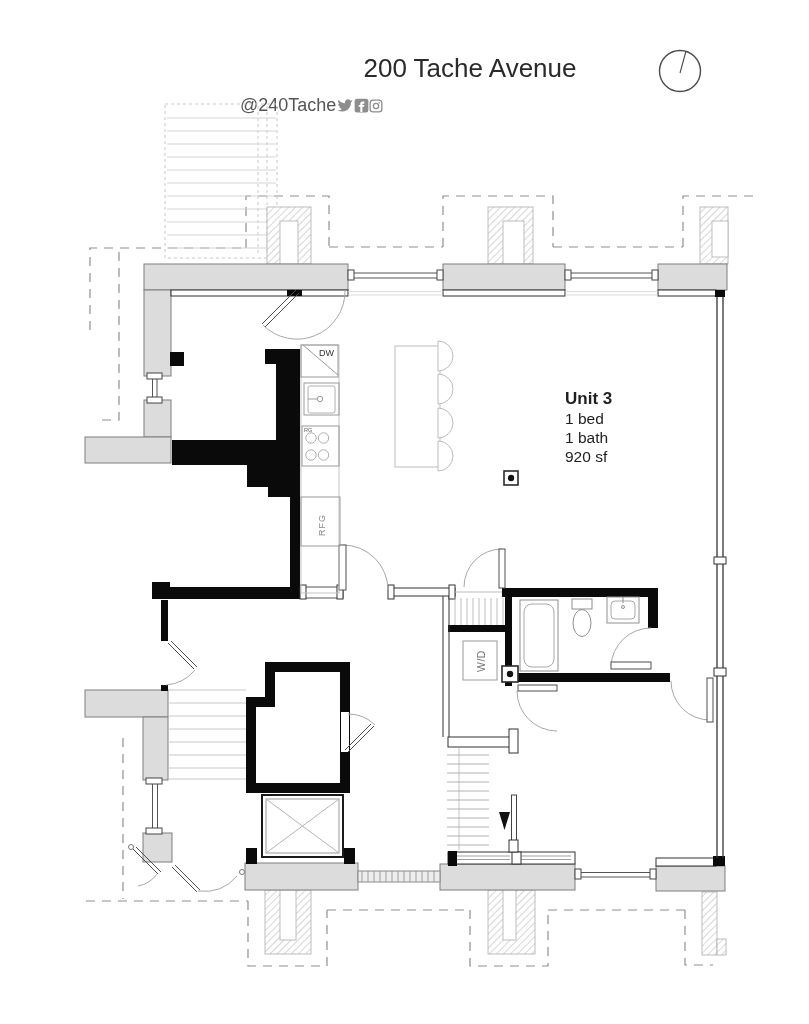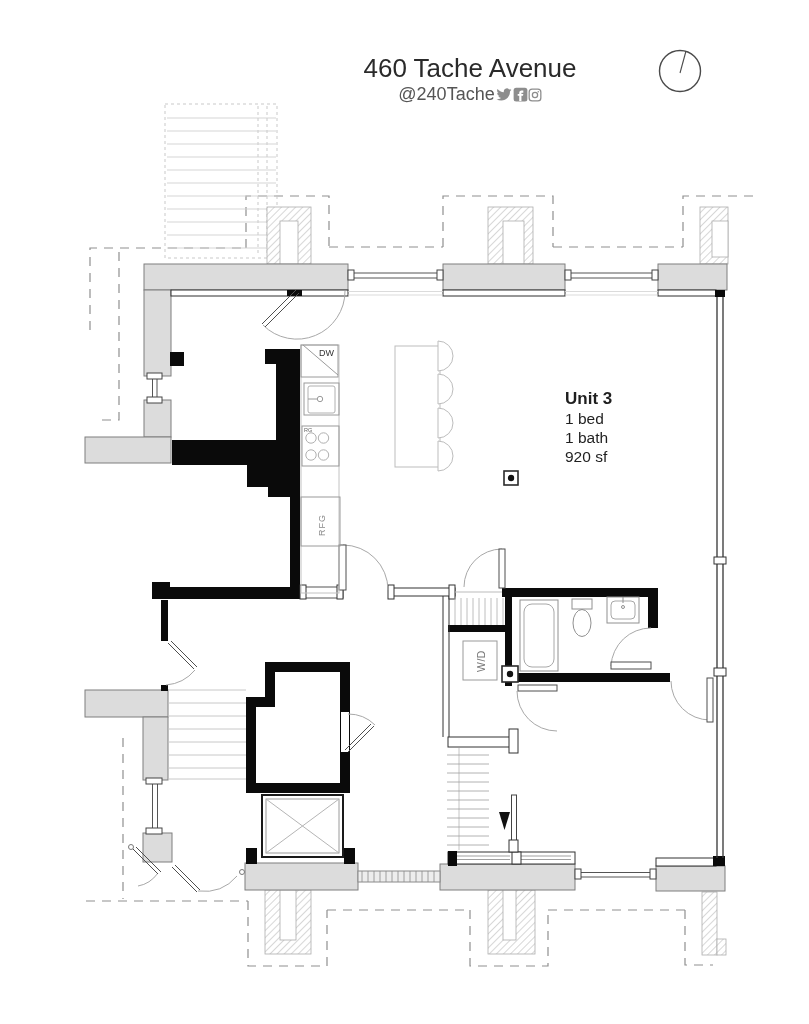--- a/index.html
+++ b/index.html
@@ -2,34 +2,34 @@
 <html><head>
 <meta charset="utf-8">
 <style>
   html,body{margin:0;padding:0;background:#fff;}
   .page{position:relative;width:809px;height:1024px;background:#ffffff;overflow:hidden;
         font-family:"Liberation Sans",sans-serif;}
   .header{position:absolute;top:50px;left:100px;width:709px;text-align:left;}
   .header-inner{width:460px;margin-left:140px;text-align:center;}
   .title{font-size:34px;font-weight:600;color:#1c1c1c;letter-spacing:.2px;line-height:1.05;}
   .address{font-size:26px;font-weight:400;color:#2a2a2a;margin-top:3px;}
-  .social{display:flex;align-items:center;justify-content:center;
+  .social{margin-top:11px;display:flex;align-items:center;
           font-size:18px;color:#555;}
   .social svg{display:block;}
   .plan{position:absolute;left:0;top:0;}
   text{font-family:"Liberation Sans",sans-serif;}
 </style>
 </head>
 <body>
 
 <div class="page">
 
   <div class="header">
     <div class="header-inner">
-      <div class="address">460 Tache Avenue</div>
+      <div class="address">200 Tache Avenue</div>
       <div class="social">
         <span>@240Tache</span>
         <span>
           <svg width="18" height="15" viewBox="0 0 24 24">
               <path fill="#8d8d8d" d="M23.953 4.57a10 10 0 01-2.825.775 4.958 4.958 0 002.163-2.723 9.99 9.99 0 01-3.127 1.195 4.92 4.92 0 00-8.384 4.482C7.69 8.095 4.067 6.13 1.64 3.162a4.822 4.822 0 00-.666 2.475c0 1.71.87 3.213 2.188 4.096a4.904 4.904 0 01-2.228-.616v.06a4.923 4.923 0 003.946 4.827 4.996 4.996 0 01-2.212.085 4.936 4.936 0 004.604 3.417 9.867 9.867 0 01-6.102 2.105c-.39 0-.779-.023-1.17-.067a13.995 13.995 0 007.557 2.209c9.053 0 13.998-7.496 13.998-13.985 0-.21 0-.42-.015-.63A9.935 9.935 0 0024 4.59z"></path>
             </svg>
         </span>
         <span>
           <svg width="15" height="15" viewBox="0 0 24 24">
               <rect x="1" y="1" width="22" height="22" rx="4" fill="#8d8d8d"></rect>

